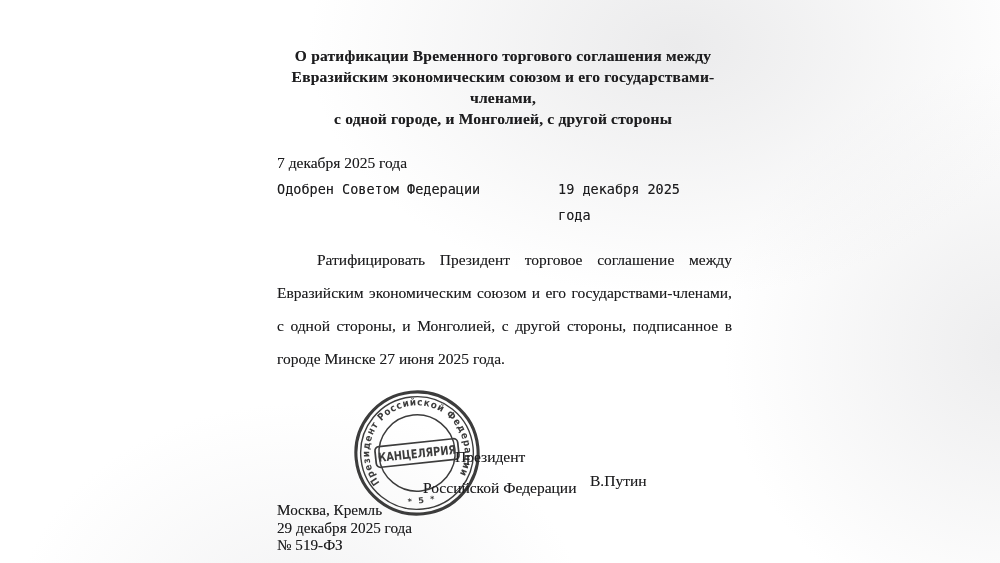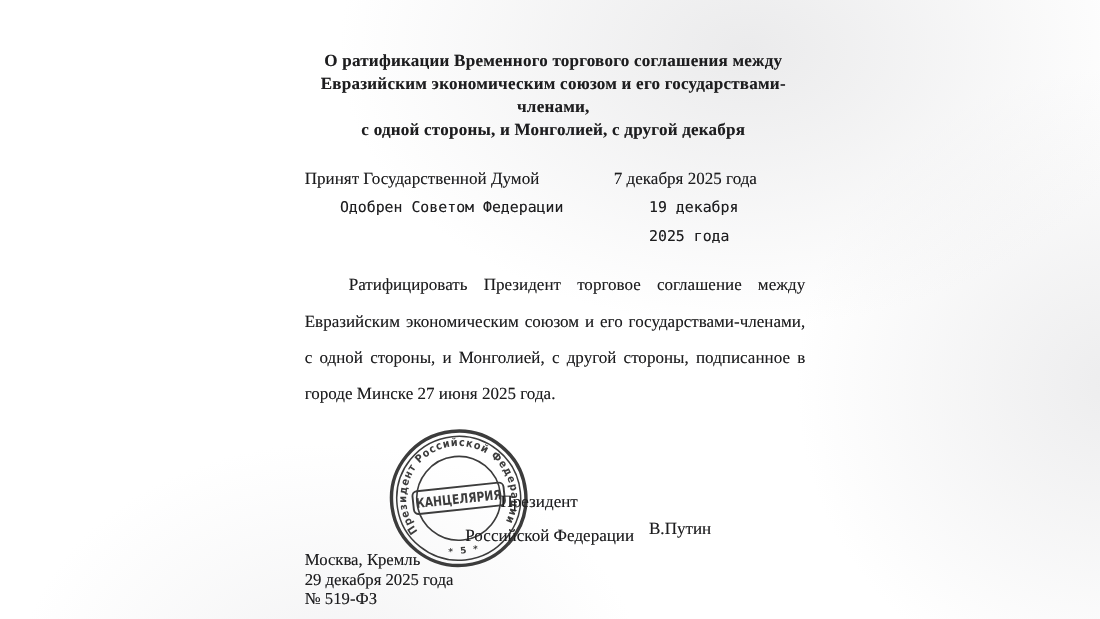--- a/index.html
+++ b/index.html
@@ -21,21 +21,21 @@
   .title-block{
     position:absolute;left:263px;top:45px;width:480px;
     text-align:center;font-weight:bold;font-size:15.5px;line-height:21px;
     letter-spacing:0.2px;
   }
 
   .dates-block{ position:absolute;left:277px;top:150px;width:430px; }
   .date-row{ display:flex;line-height:26px; }
   .date-row .lbl{ width:281px;flex:none; }
   .date-row.serif{ font-size:15.5px; }
-  .date-row.mono{ font-family:"DejaVu Sans Mono", monospace;font-size:13.5px;margin-left:32px; }
+  .date-row.mono{ font-family:"DejaVu Sans Mono", monospace;font-size:13.5px; }
 
   .body-block{ position:absolute;left:277px;top:243px;width:455px;font-size:15.5px; }
   .body-line{ line-height:33px;height:33px;text-align:justify;text-align-last:justify; }
   .body-line.first{ text-indent:40px; }
   .body-line.last{ text-align:center;text-align-last:left; }
 
   .sig-line{ position:absolute;font-size:15.5px;line-height:17px;white-space:nowrap; }
   .sig-post1{ left:455px;top:448px; }
   .sig-post2{ left:423px;top:479px; }
   .sig-name{ left:590px;top:472px; }
@@ -48,26 +48,25 @@
   }
 </style>
 </head>
 <body>
 
 <div class="scene">
 
   <div class="title-block doc-text">
     <div>О ратификации Временного торгового соглашения между</div>
     <div>Евразийским экономическим союзом и его государствами-членами,</div>
-    <div>с одной стороны, и Монголией, с другой декабря</div>
+    <div>с одной городе, и Монголией, с другой стороны</div>
   </div>
 
   <div class="dates-block doc-text">
     <div class="date-row serif">
-      <span class="lbl">Принят Государственной Думой</span>
       <span class="val">7 декабря 2025 года</span>
     </div>
     <div class="date-row mono">
       <span class="lbl">Одобрен Советом Федерации</span>
       <span class="val">19 декабря 2025 года</span>
     </div>
   </div>
 
   <div class="body-block doc-text">
     <div class="body-line first">Ратифицировать Президент торговое соглашение между</div>

